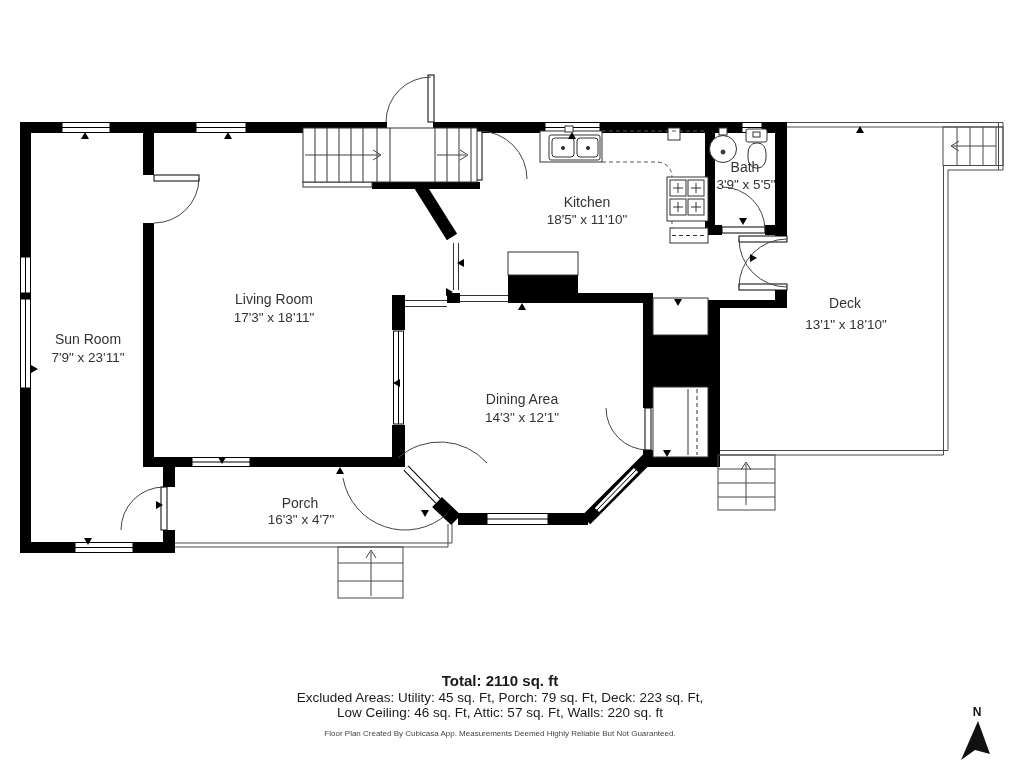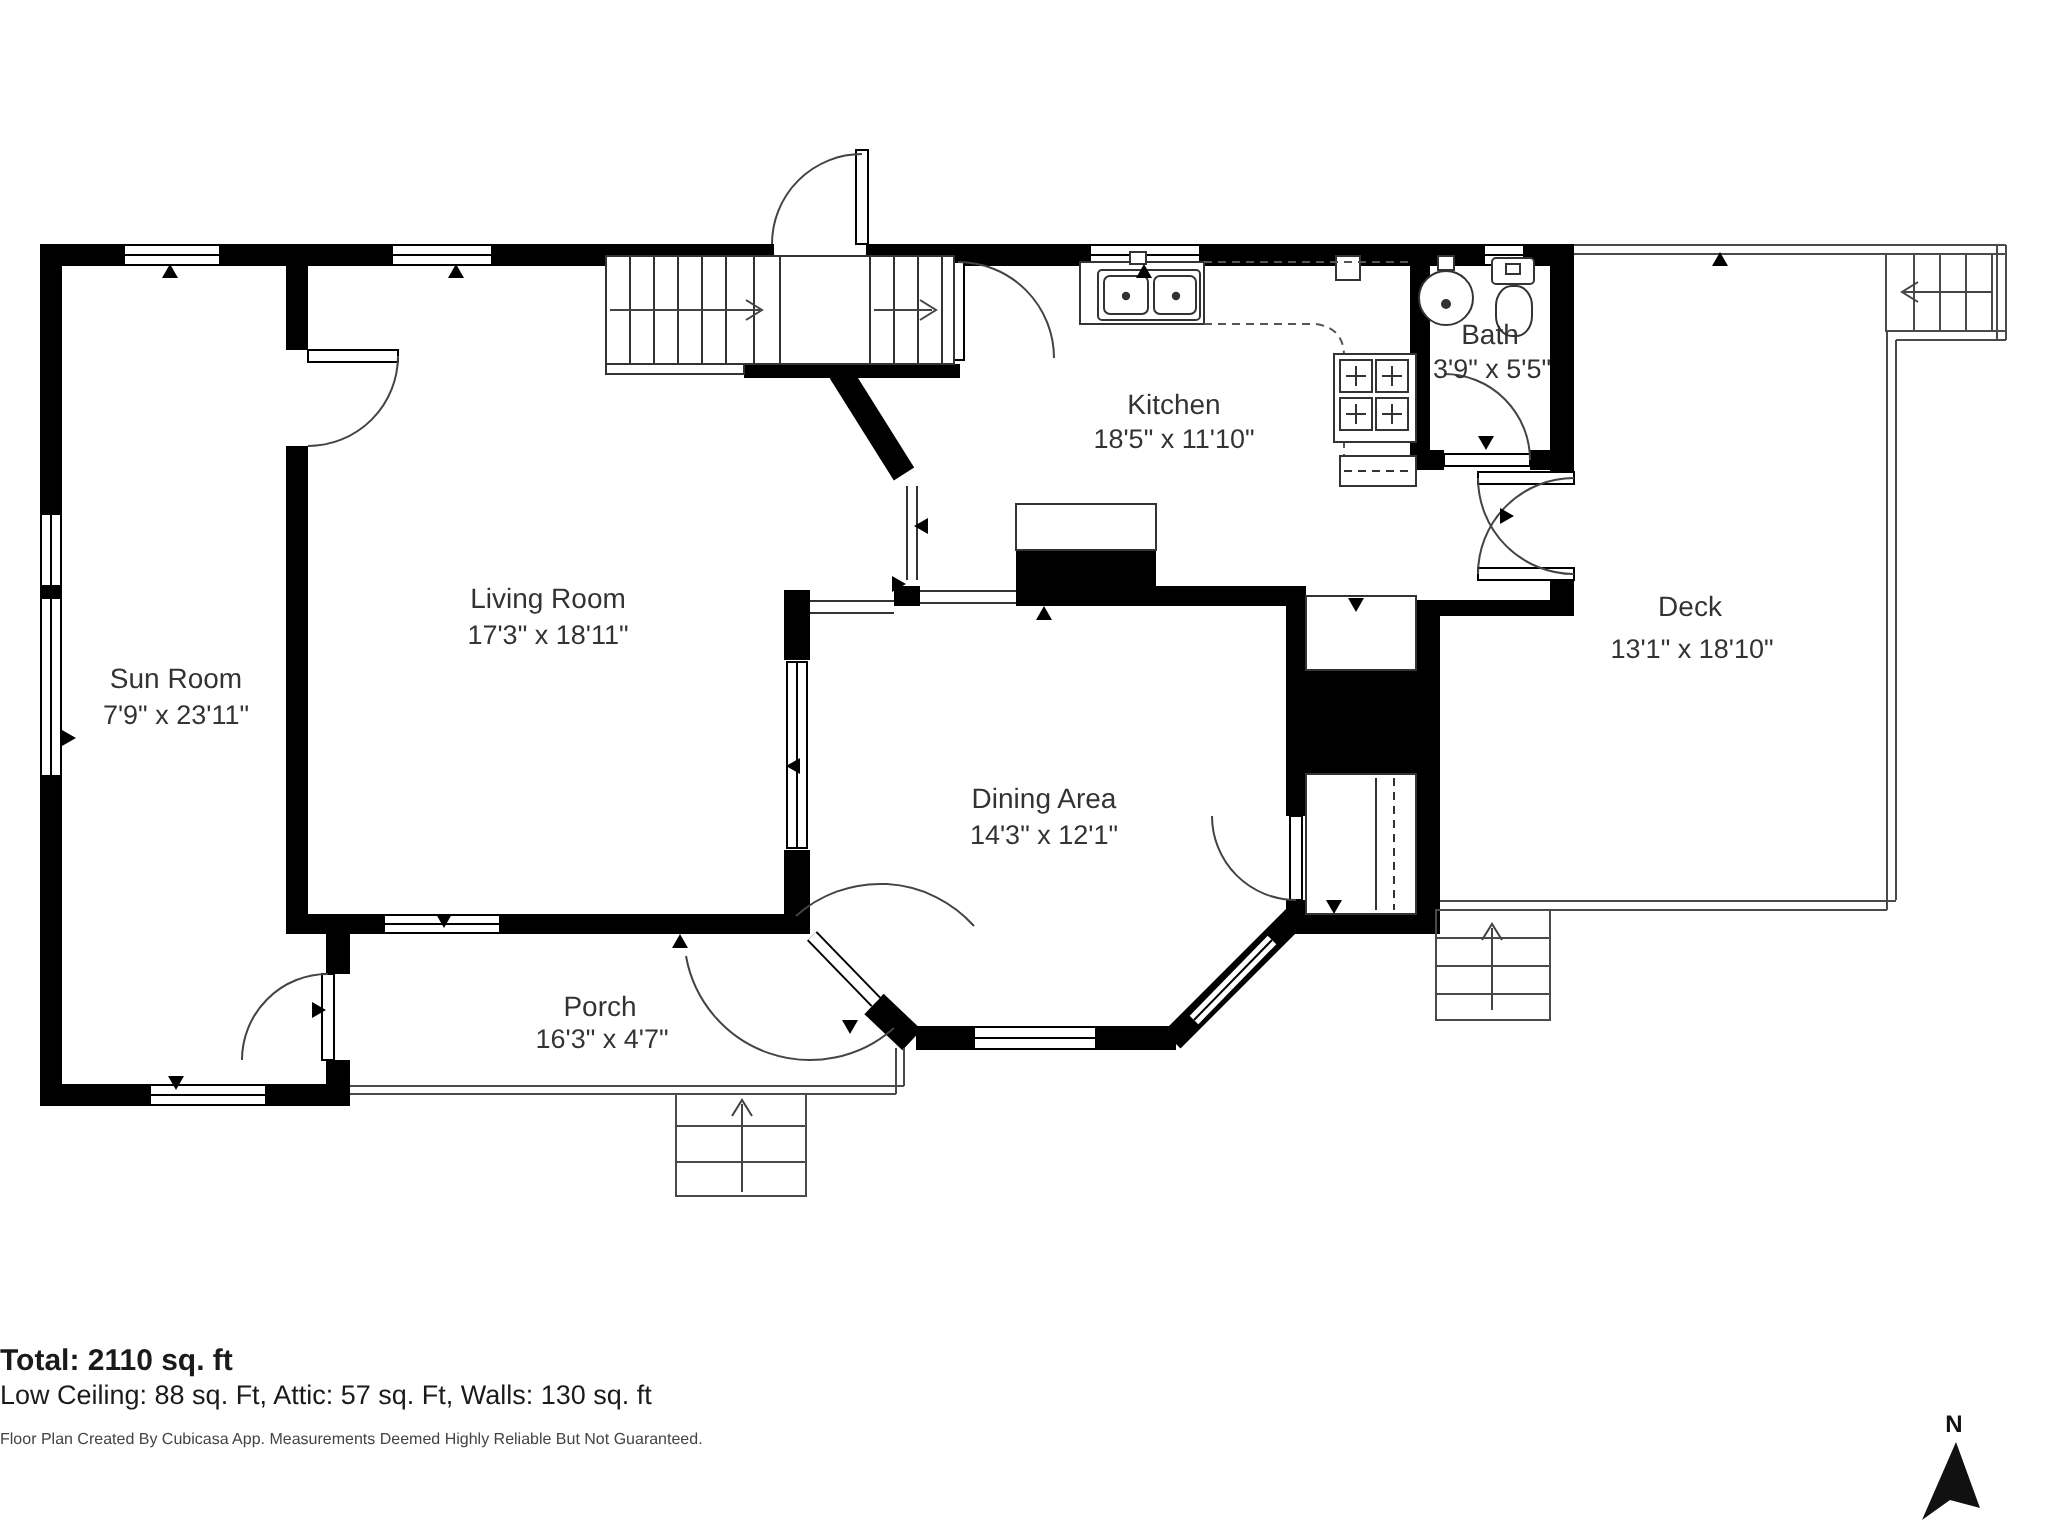--- a/index.html
+++ b/index.html
@@ -1,21 +1,21 @@
 <!DOCTYPE html>
 <html><head>
 <meta charset="utf-8">
 <style>
   html,body{margin:0;padding:0;background:#ffffff;}
   .page{position:relative;width:1024px;height:768px;background:#fff;overflow:hidden;
         font-family:"Liberation Sans", sans-serif;}
   svg{position:absolute;left:0;top:0;}
   .room-label{font-family:"Liberation Sans",sans-serif;font-size:14px;fill:#333;}
   .room-dims{font-family:"Liberation Sans",sans-serif;font-size:13.5px;fill:#333;}
-  .summary{position:absolute;left:0;top:672px;width:1000px;text-align:left;color:#1a1a1a;}
+  .summary{position:absolute;left:0;top:672px;width:1000px;text-align:center;color:#1a1a1a;}
   .summary .total{font-size:15px;font-weight:bold;margin:0 0 2px 0;}
   .summary .line{font-size:13.5px;line-height:14.6px;margin:0;}
   .summary .disclaimer{font-size:8px;color:#444;margin-top:9px;}
   .north-n{font-family:"Liberation Sans",sans-serif;font-size:12px;font-weight:bold;fill:#111;}
 </style>
 </head>
 <body>
 
 <div class="page">
 <svg width="1024" height="768" viewBox="0 0 1024 768">
@@ -308,16 +308,17 @@
   </g>
 
   <g>
     <text class="north-n" x="977" y="716" text-anchor="middle">N</text>
     <polygon points="978,721 961,760 975,750 990,754" fill="#111"></polygon>
   </g>
 </svg>
 
   <div class="summary">
     <p class="total">Total: 2110 sq. ft</p>
-    <p class="line">Low Ceiling: 88 sq. Ft, Attic: 57 sq. Ft, Walls: 130 sq. ft</p>
+    <p class="line">Excluded Areas: Utility: 45 sq. Ft, Porch: 79 sq. Ft, Deck: 223 sq. Ft,</p>
+    <p class="line">Low Ceiling: 46 sq. Ft, Attic: 57 sq. Ft, Walls: 220 sq. ft</p>
     <p class="disclaimer">Floor Plan Created By Cubicasa App. Measurements Deemed Highly Reliable But Not Guaranteed.</p>
   </div>
 </div>
 
 </body></html>

